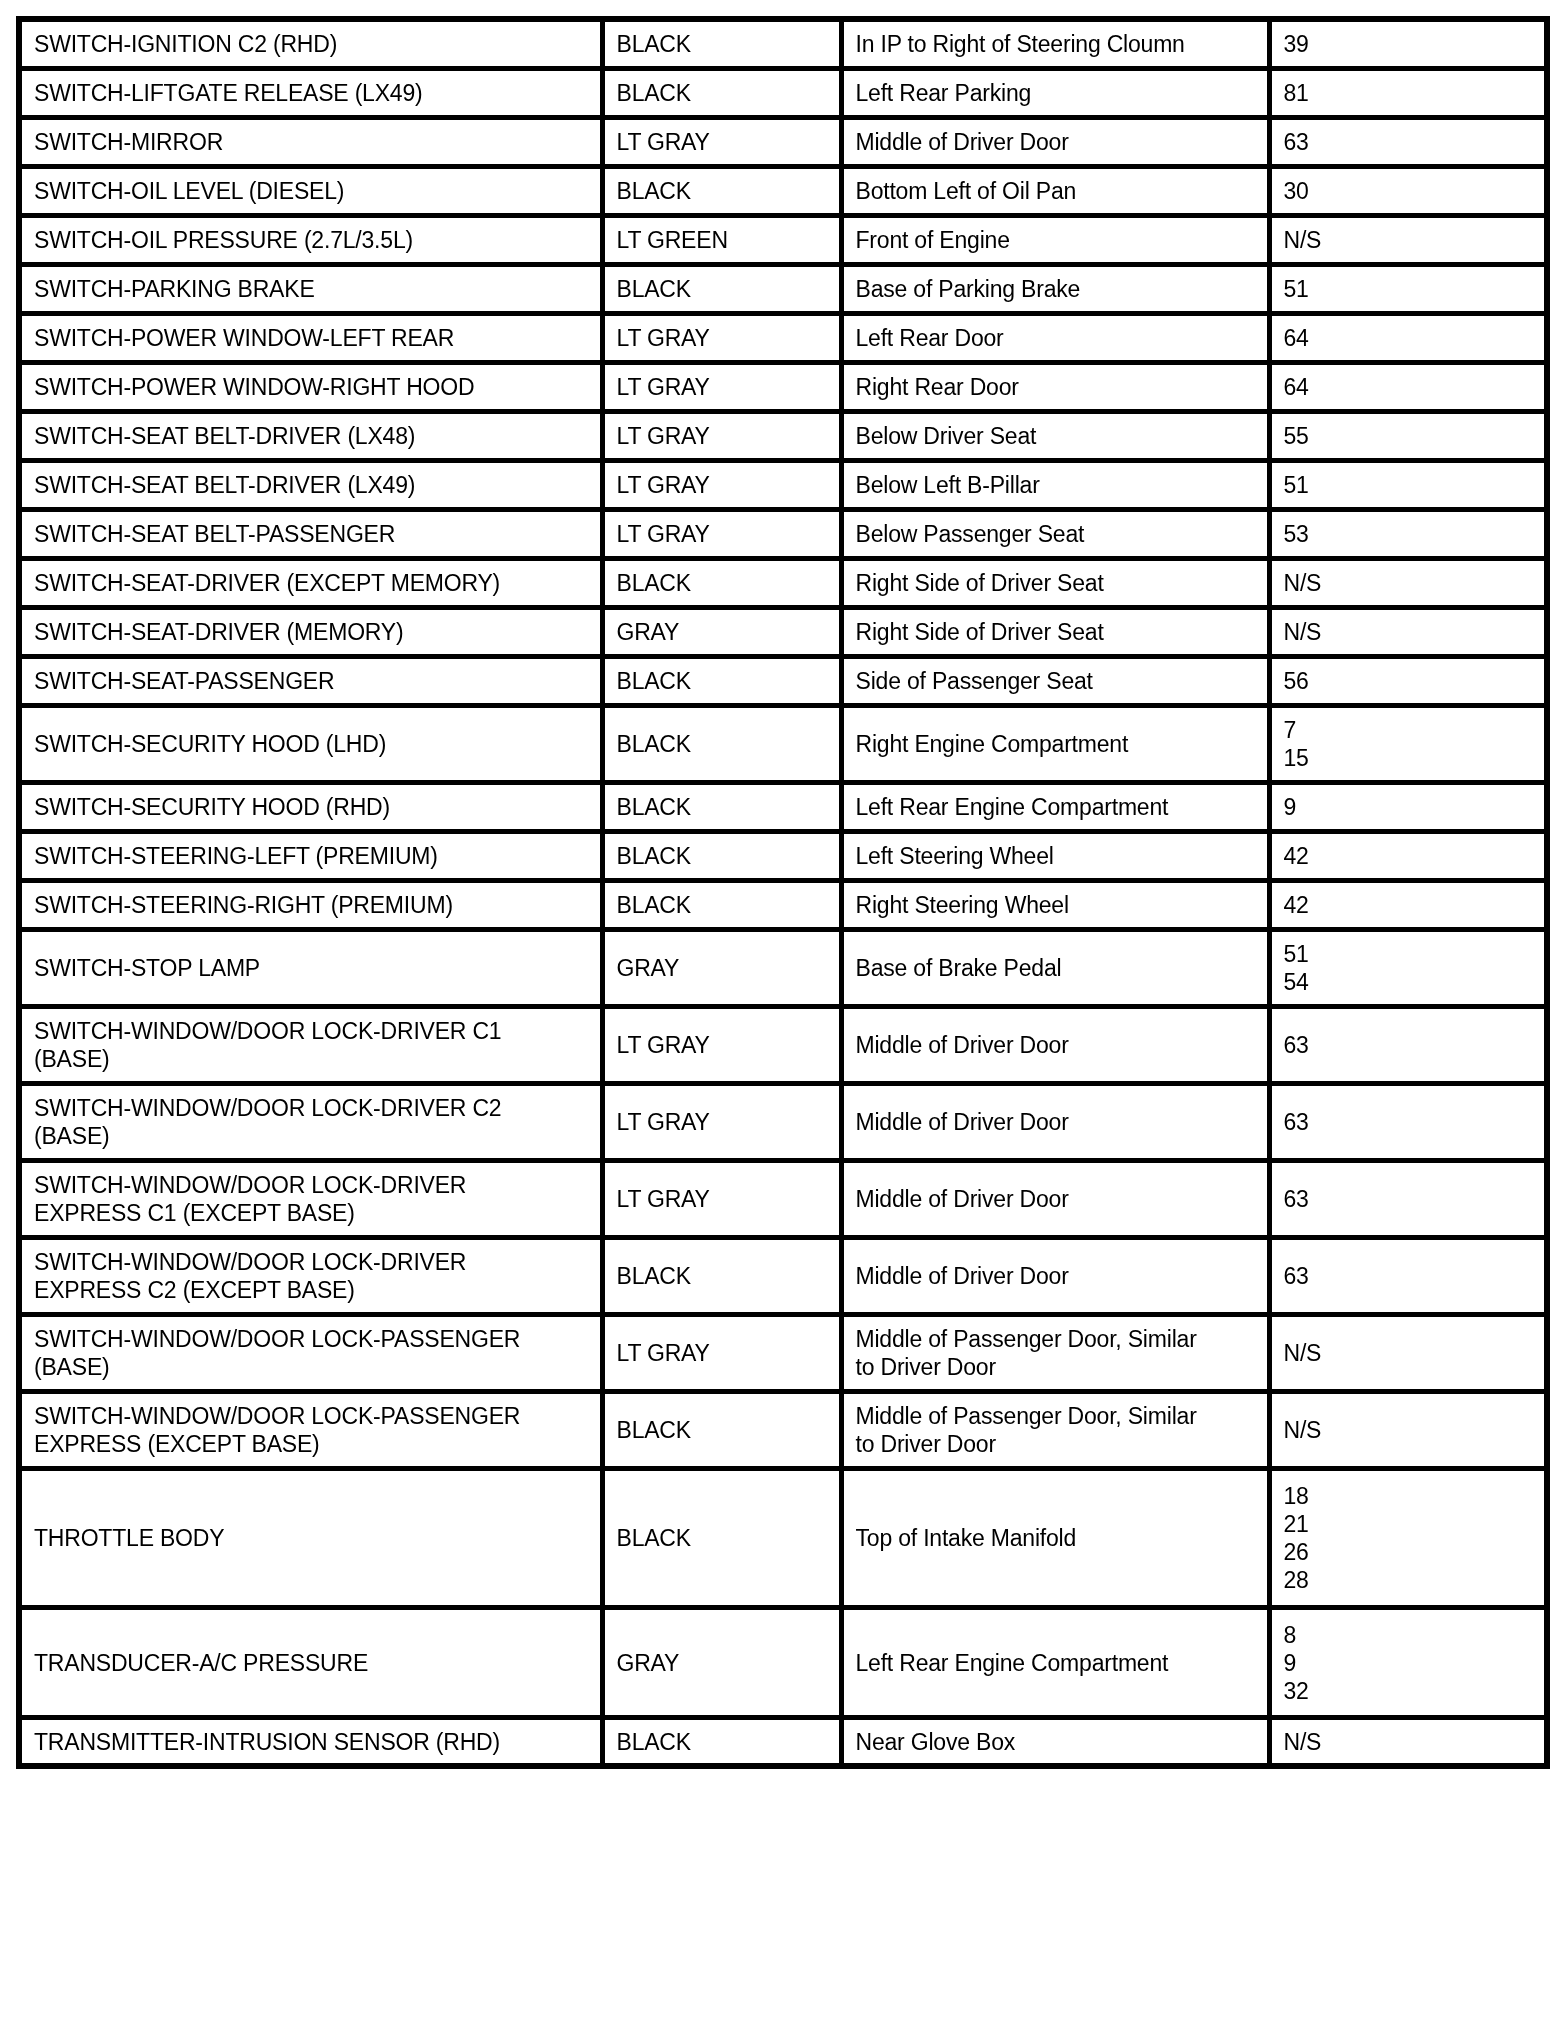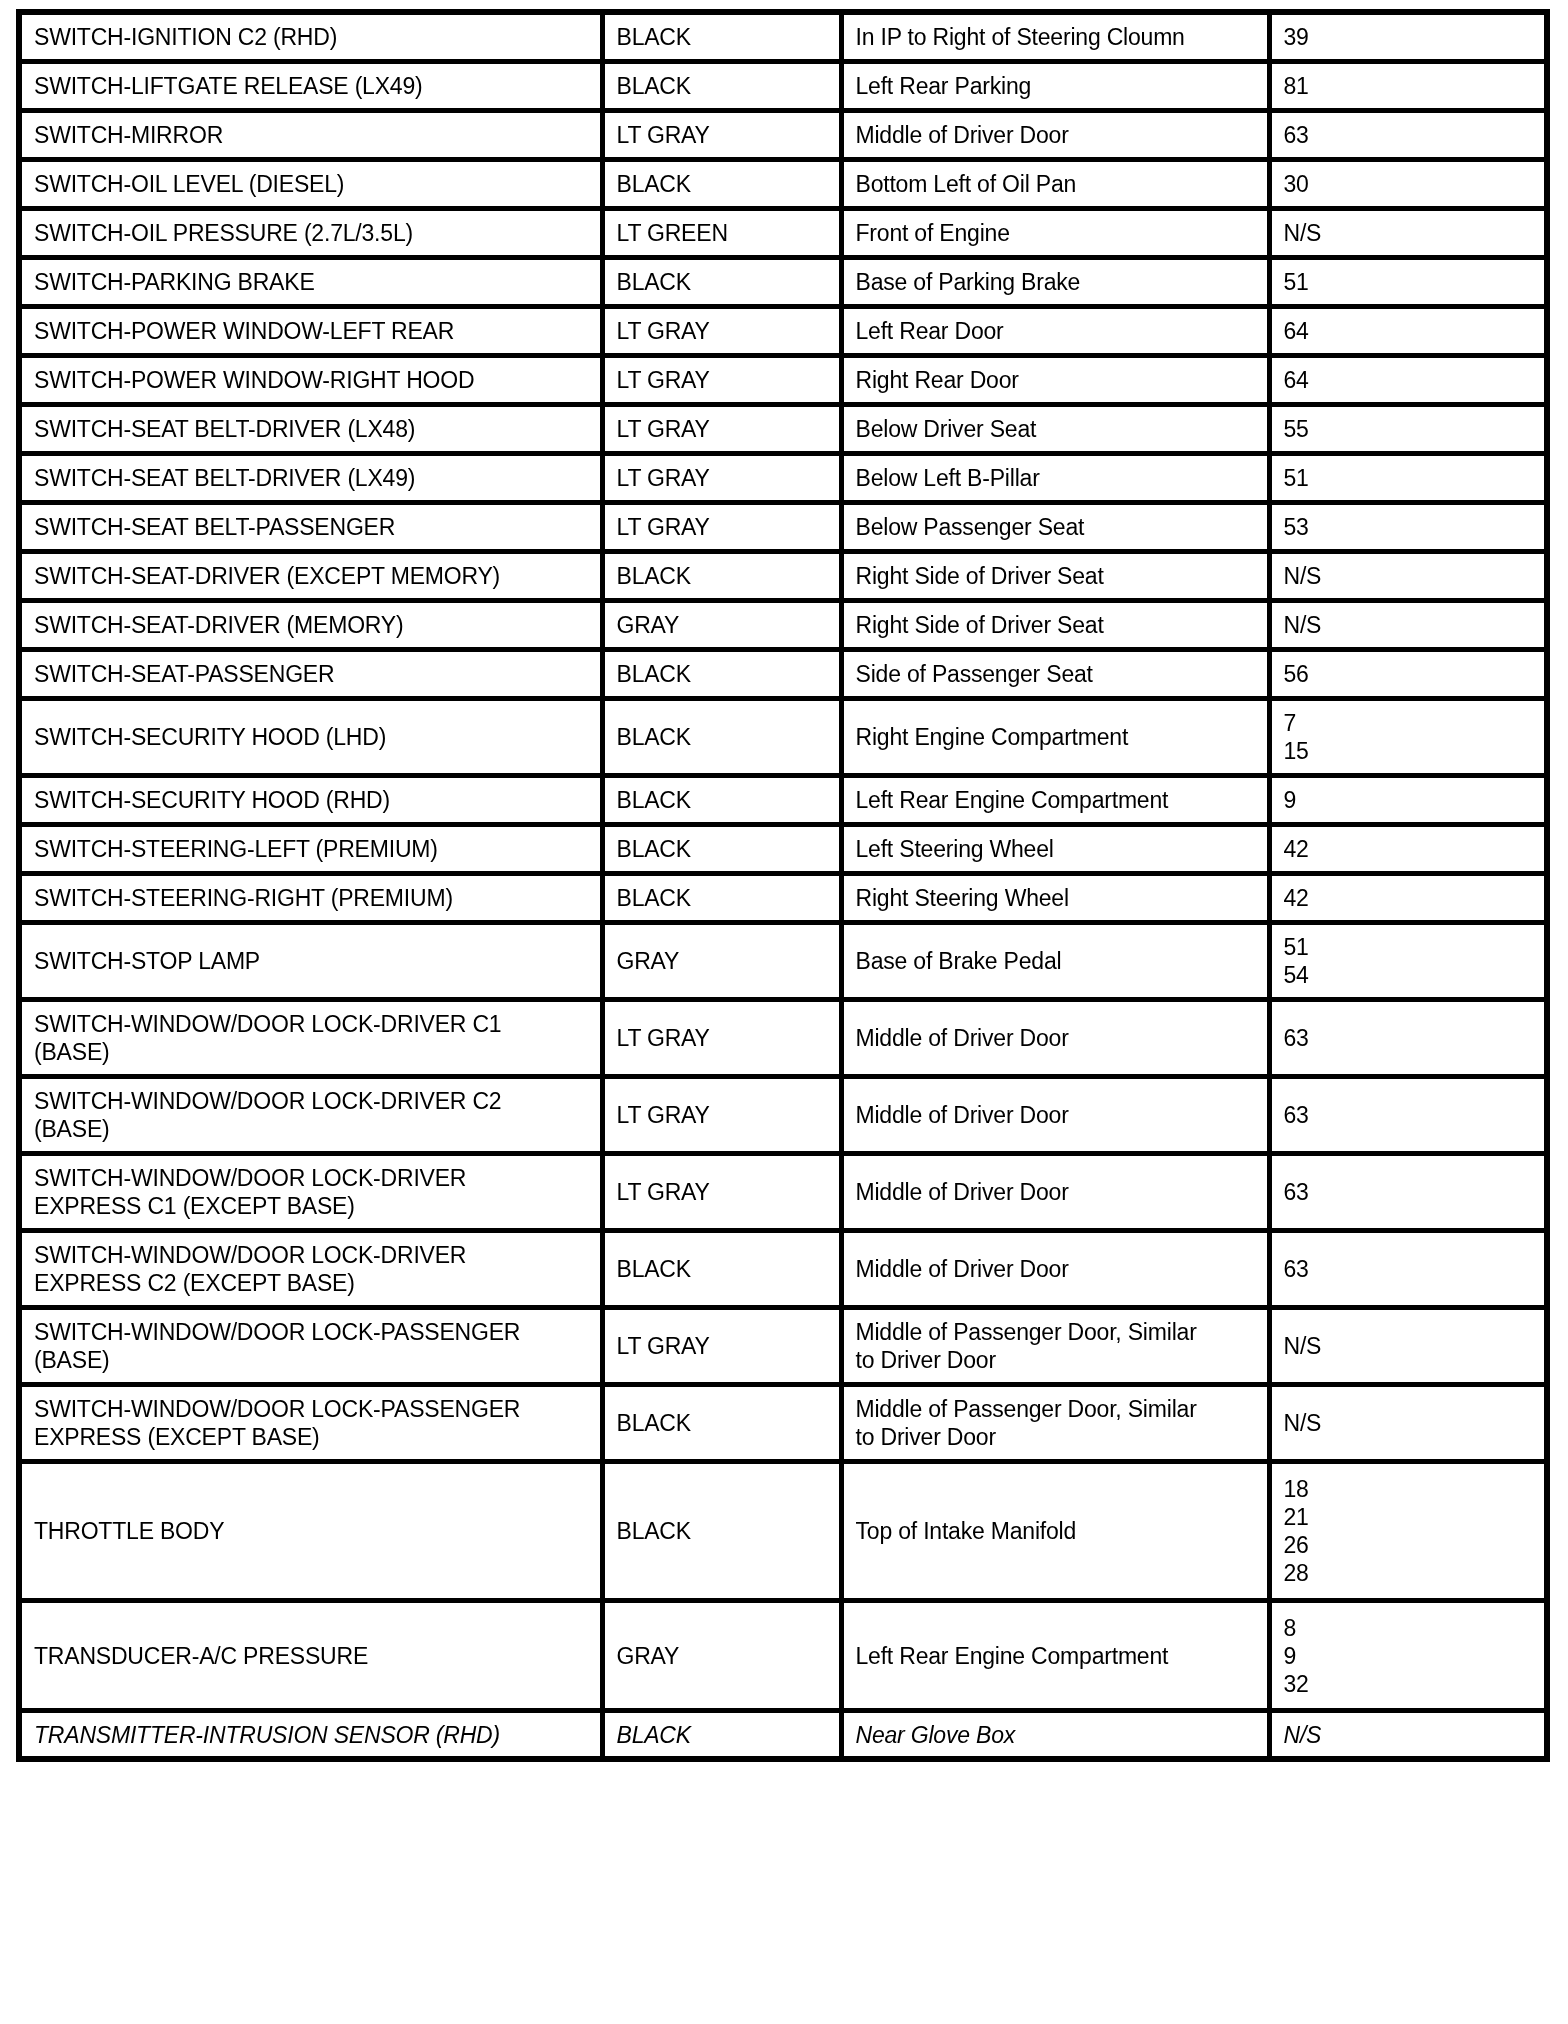--- a/index.html
+++ b/index.html
@@ -11,21 +11,21 @@
     width: 1568px;
     height: 2024px;
     position: relative;
     overflow: hidden;
     font-family: "Liberation Sans", sans-serif;
     color: #000;
   }
   .doc-table {
     position: absolute;
     left: 16px;
-    top: 9px;
+    top: 16px;
     width: 1528px;
     border-collapse: collapse;
     table-layout: fixed;
     border: 6px solid #000;
   }
   .doc-table td {
     border: 5px solid #000;
     padding: 0 0 0 12px;
     vertical-align: middle;
     font-size: 23px;
@@ -34,21 +34,21 @@
     white-space: pre-line;
   }
   .doc-table col.c1 { width: 583px; }
   .doc-table col.c2 { width: 239px; }
   .doc-table col.c3 { width: 428px; }
   .doc-table col.c4 { width: 278px; }
   tr.h1 td { height: 44px; }
   tr.h2 td { height: 72px; }
   tr.h4 td { height: 134px; }
   tr.h3 td { height: 105px; }
-  tr.hlast td { height: 43px; font-style: italic; }
+  tr.hlast td { height: 43px; }
 </style>
 </head>
 <body>
 
 <table class="doc-table">
   <colgroup>
     <col class="c1">
       <col class="c2">
       <col class="c3">
       <col class="c4">

